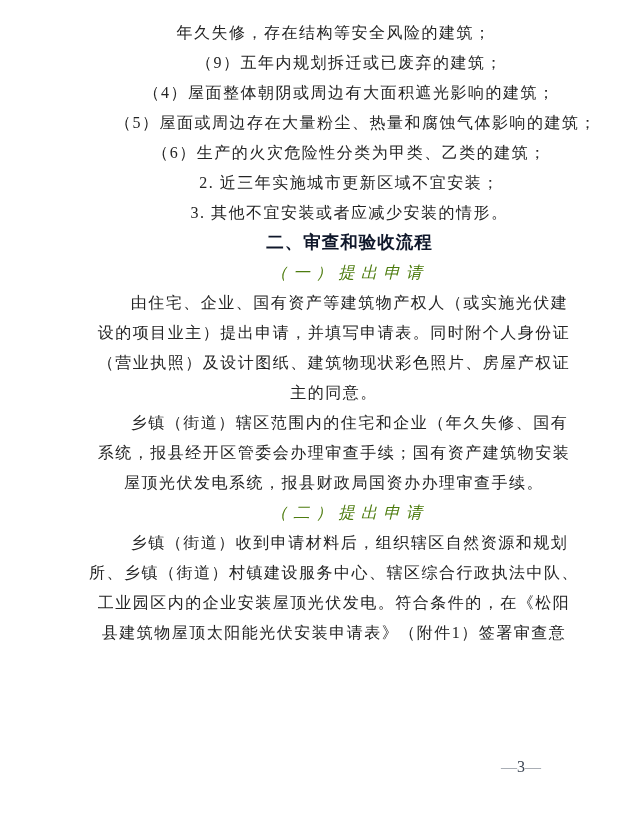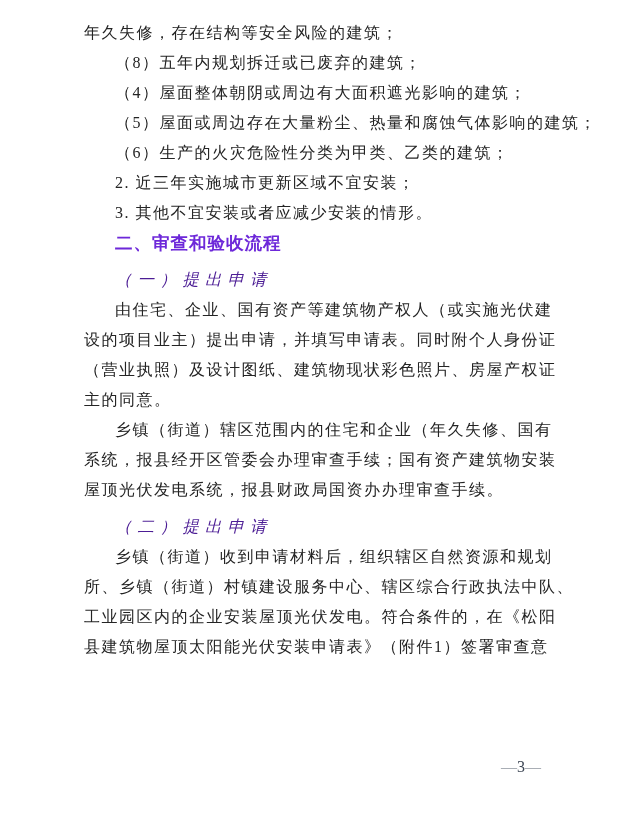--- a/index.html
+++ b/index.html
@@ -7,51 +7,51 @@
     padding: 0;
     background: #ffffff;
   }
   .page {
     position: relative;
     width: 640px;
     height: 832px;
     background: #ffffff;
     overflow: hidden;
     font-family: "Liberation Serif", "DejaVu Serif", serif;
+    text-align: center;
   }
   .content {
     position: absolute;
     left: 84px;
     top: 18px;
     width: 500px;
   }
   .line {
     height: 30px;
     line-height: 30px;
     font-size: 16px;
     letter-spacing: 1.5px;
     color: #242424;
     white-space: nowrap;
   }
   .indent {
     padding-left: 31px;
   }
   .h-hei {
-    font-family: Liberation Serif, serif;
+    font-family: Liberation Mono, monospace;
     font-weight: bold;
     font-size: 17.5px;
     letter-spacing: 1px;
-    color: #6d28d9;
+    color: #0f172a;
   }
   .h-kai {
     font-style: italic;
     font-size: 16.5px;
     letter-spacing: 6px;
-    color: #4c1d95;
-    margin-top: 7px;
+    color: #4d7c0f;
   }
   .page-number {
     position: absolute;
     top: 752px;
     right: 99px;
     height: 30px;
     line-height: 30px;
     font-size: 16px;
     color: #3d4654;
     white-space: nowrap;
@@ -60,21 +60,21 @@
     color: #9ba1a9;
     letter-spacing: 0;
   }
 </style>
 </head>
 <body>
 
 <div class="page">
   <div class="content">
     <div class="line">年久失修，存在结构等安全风险的建筑；</div>
-    <div class="line indent">（8）五年内规划拆迁或已废弃的建筑；</div>
+    <div class="line indent">（9）五年内规划拆迁或已废弃的建筑；</div>
     <div class="line indent">（4）屋面整体朝阴或周边有大面积遮光影响的建筑；</div>
     <div class="line indent">（5）屋面或周边存在大量粉尘、热量和腐蚀气体影响的建筑；</div>
     <div class="line indent">（6）生产的火灾危险性分类为甲类、乙类的建筑；</div>
     <div class="line indent">2. 近三年实施城市更新区域不宜安装；</div>
     <div class="line indent">3. 其他不宜安装或者应减少安装的情形。</div>
     <div class="line indent h-hei">二、审查和验收流程</div>
     <div class="line indent h-kai">（一）提出申请</div>
     <div class="line indent">由住宅、企业、国有资产等建筑物产权人（或实施光伏建</div>
     <div class="line">设的项目业主）提出申请，并填写申请表。同时附个人身份证</div>
     <div class="line">（营业执照）及设计图纸、建筑物现状彩色照片、房屋产权证</div>

